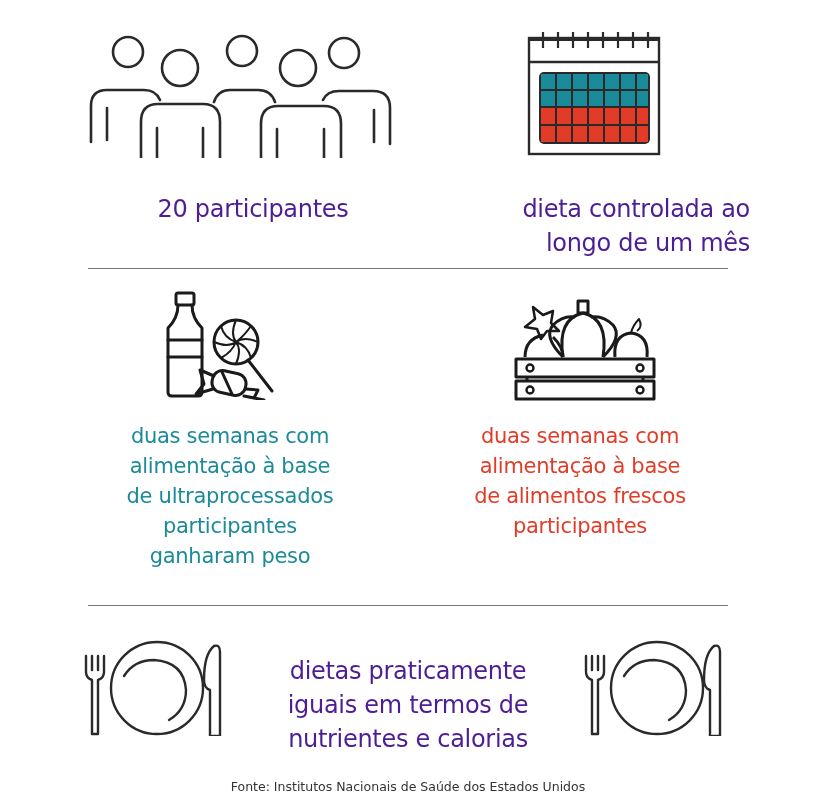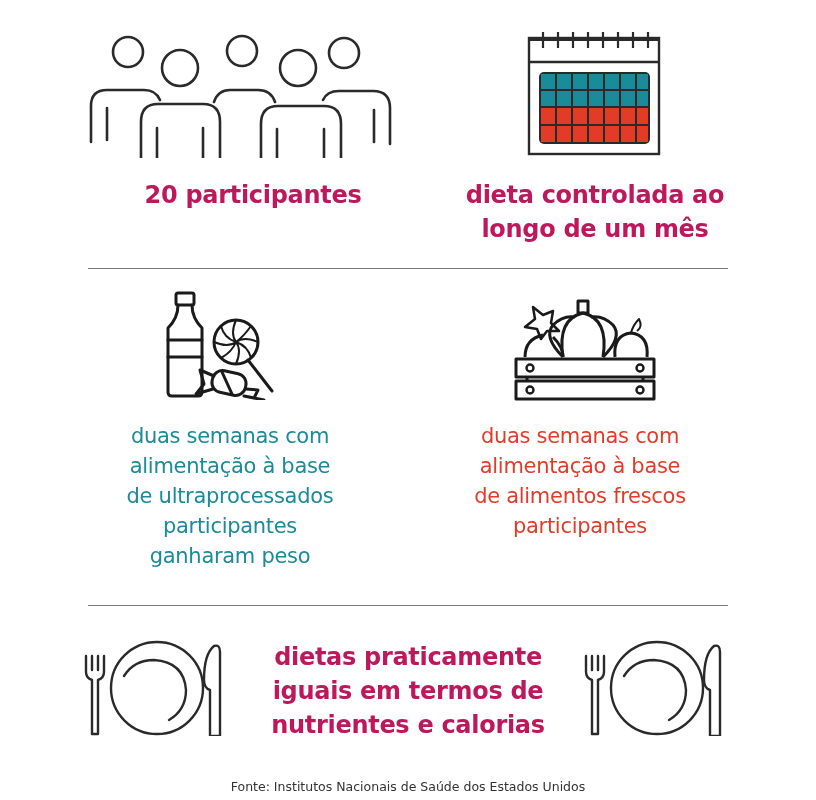--- a/index.html
+++ b/index.html
@@ -1,20 +1,20 @@
 <!DOCTYPE html>
 <html><head>
 <meta charset="utf-8">
 <style>
   html, body { margin: 0; padding: 0; background: #ffffff; }
   body { width: 816px; height: 800px; position: relative; overflow: hidden;
          font-family: "DejaVu Sans", sans-serif; color: #111; }
   .abs { position: absolute; }
   .center { text-align: center; }
-  .h-black { font-weight: bold; font-size: 24px; line-height: 34px; color: #be185d; letter-spacing: -0.3px; }
+  .h-black { font-weight: normal; font-size: 24px; line-height: 34px; color: #4c1d95; letter-spacing: -0.3px; margin-top: 14px; }
   .body-col { font-size: 21px; line-height: 30px; letter-spacing: -0.3px; }
   .body-col .b { font-weight: normal; }
   .teal { color: #1b8a99; }
   .red { color: #e23c28; }
   .divider { position: absolute; left: 88px; width: 640px; height: 1px; background: #777; }
   .source { font-size: 12.5px; color: #333; }
   svg { display: block; }
 </style>
 </head>
 <body>
@@ -93,21 +93,21 @@
         <rect x="30" y="98" width="14" height="16"></rect>
         <rect x="46" y="98" width="14" height="16"></rect>
         <rect x="62" y="98" width="14" height="16"></rect>
         <rect x="78" y="98" width="14" height="16"></rect>
         <rect x="94" y="98" width="14" height="16"></rect>
         <rect x="110" y="98" width="11" height="16"></rect>
     </g>
   </svg>
 </div>
 
-<div class="abs center h-black" style="left:440px; width:310px; top:178px;">
+<div class="abs center h-black" style="left:440px; width:310px; top:178px;text-align:right;">
   <div>dieta controlada ao</div>
   <div>longo de um mês</div>
 </div>
 
 <div class="divider" style="top:268px;"></div>
 
 <div class="abs" style="left:160px; top:290px;">
   <svg width="120" height="110" viewBox="0 0 120 110" fill="none" stroke="#1a1a1a" stroke-width="3" stroke-linejoin="round" stroke-linecap="round">
 
     <rect x="16" y="3" width="18" height="12" rx="2"></rect>

